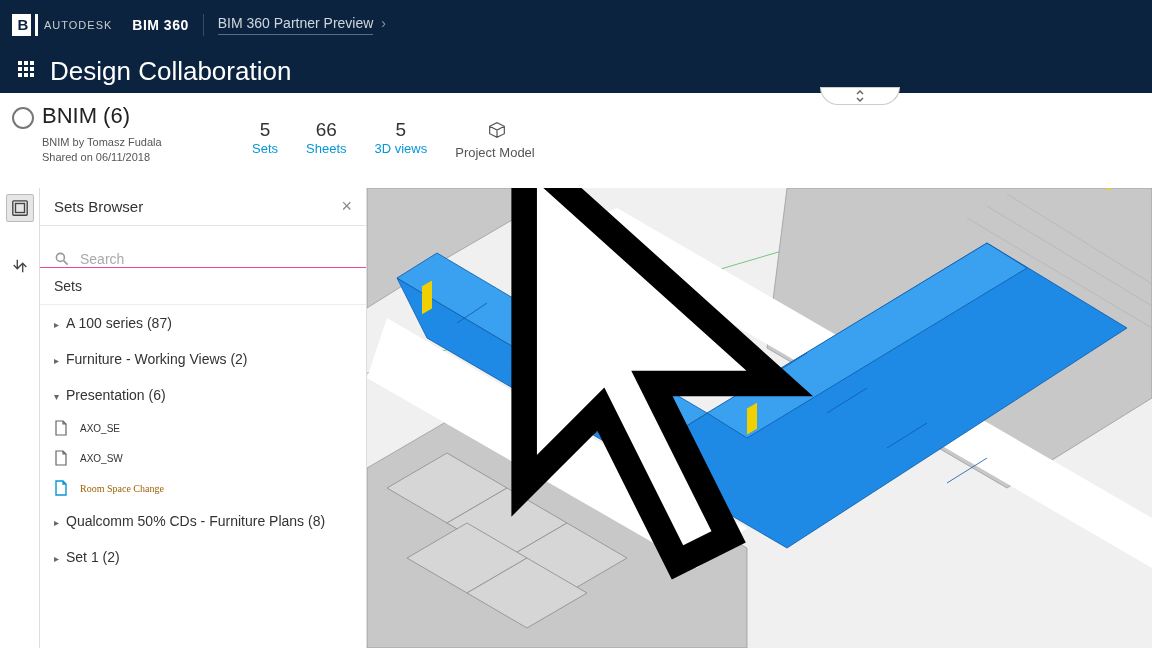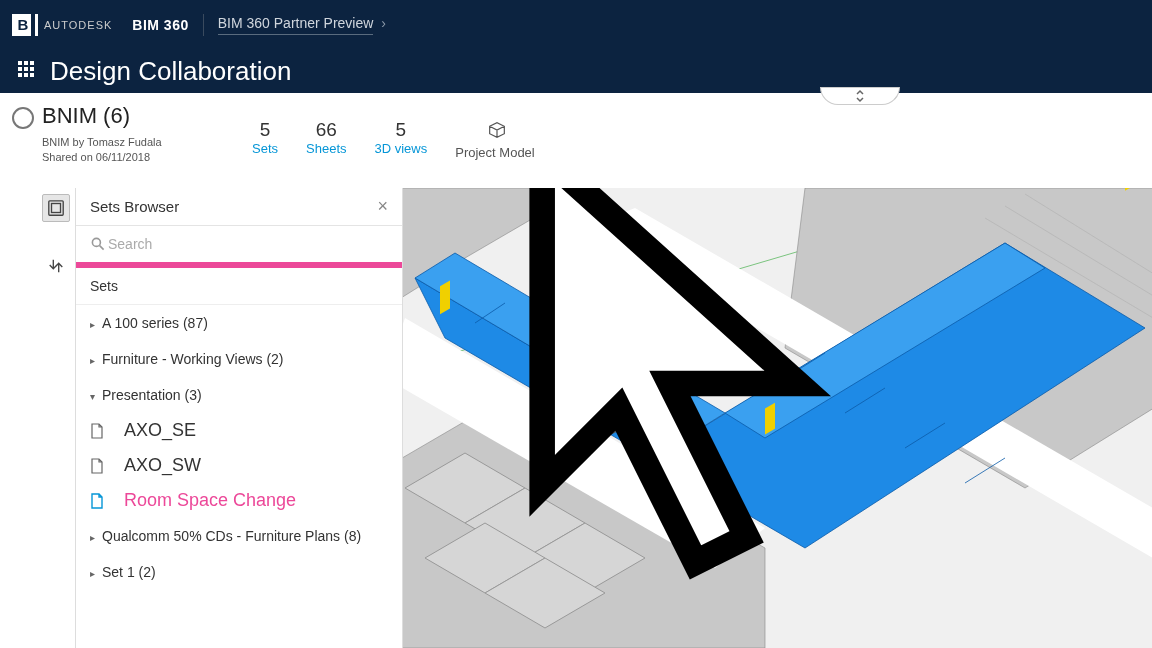--- a/index.html
+++ b/index.html
@@ -30,39 +30,39 @@
   .stats { display: flex; gap: 28px; align-items: flex-start; margin-left: 10px; margin-top: 16px; }
   .stat { text-align: center; }
   .statn { font-size: 19px; color: #333; }
   .statl { font-size: 13px; color: #0696d7; cursor: pointer; }
   .statl.nolink { color: #555; cursor: default; }
   .cube { width: 18px; height: 18px; display: inline-block; position: relative; margin-bottom: 2px; }
   .cube svg { width: 22px; height: 22px; stroke: #555; fill: none; stroke-width: 1.3; }
   
   .divhandle { position: absolute; left: 820px; top: -6px; width: 80px; height: 18px; background: #fff; border: 1px solid #ccc; border-radius: 0 0 40px 40px; display: flex; align-items: center; justify-content: center; font-size: 12px; color: #555; }
   
-  .split { flex: 1; display: flex; height: 460px; margin-left: 36px; }
+  .split { flex: 1; display: flex; height: 460px; }
   
   .rail { width: 40px; border-right: 1px solid #ddd; display: flex; flex-direction: column; align-items: center; padding-top: 6px; gap: 30px; background: #fff; }
   .railbtn { width: 28px; height: 28px; display: flex; align-items: center; justify-content: center; cursor: pointer; color: #555; }
   .railbtn.active { background: #e6e6e6; border: 1px solid #bbb; border-radius: 2px; }
   .railbtn svg { width: 18px; height: 18px; stroke: #444; fill: none; stroke-width: 1.5; }
   
   .panel { width: 327px; border-right: 1px solid #ddd; display: flex; flex-direction: column; background: #fff; }
   .panelhead { height: 38px; display: flex; align-items: center; justify-content: space-between; padding: 0 14px; border-bottom: 1px solid #e4e4e4; font-size: 15px; color: #333; }
   .closex { font-size: 18px; color: #888; cursor: pointer; }
-  .searchrow { height: 42px; display: flex; align-items: center; padding: 0 14px; border-bottom: 6px solid #ec4899; color: #999; gap: 2px; }
+  .searchrow { height: 42px; display: flex; align-items: flex-end; padding: 0 14px; border-bottom: 1px solid #ec4899; color: #999; gap: 10px; }
   .searchrow svg { width: 16px; height: 16px; stroke: #999; fill: none; stroke-width: 2; }
   .searchrow input { border: none; outline: none; font-size: 14px; color: #333; flex: 1; }
   .searchrow input::placeholder { color: #aaa; }
   .setshdr { padding: 10px 14px; font-size: 14px; color: #333; border-bottom: 1px solid #eee; }
   .treerow { padding: 10px 14px 10px 14px; font-size: 14px; color: #333; cursor: pointer; }
   .treerow .arrow { display: inline-block; width: 10px; color: #666; font-size: 10px; margin-right: 2px; }
-  .leaf { padding: 7px 14px 7px 14px; font-size: 18px; display: flex; align-items: center; gap: 20px; cursor: pointer; color: #333; }
-  .leaf.active { color: #ec4899; font-weight: 500; }
+  .leaf { padding: 7px 14px 7px 14px; font-size: 10px; display: flex; align-items: center; gap: 12px; cursor: pointer; color: #333; }
+  .leaf.active { color: #a16207; font-weight: 500; font-family: Liberation Serif, serif; }
   .sheeticon { width: 14px; height: 16px; display: inline-block; }
   .sheeticon svg { width: 14px; height: 16px; }
   
   .viewer { flex: 1; position: relative; overflow: hidden; background: #e8e8e8; }
   .viewer svg { width: 100%; height: 100%; }
   .cursor { position: absolute; right: 82px; bottom: 60px; width: 14px; height: 18px; }
 </style>
 </head>
 <body>
 
@@ -155,21 +155,21 @@
             <path d="M12 12 L17 17"></path>
           </svg>
         <input type="text" placeholder="Search" style="">
       </div>
       <div class="setshdr">Sets</div>
 
       <div class="treerow"><span class="arrow">▸</span><span>A 100 series (87)</span></div>
 
       <div class="treerow"><span class="arrow">▸</span><span>Furniture - Working Views (2)</span></div>
 
-      <div class="treerow"><span class="arrow">▾</span><span>Presentation (3)</span></div>
+      <div class="treerow"><span class="arrow">▾</span><span>Presentation (6)</span></div>
 
       <div class="leaf">
         <span class="sheeticon"><svg viewBox="0 0 14 16">
               <path d="M2 1 H9 L12 4 V15 H2 Z M9 1 V4 H12" fill="none" stroke="#666" stroke-width="1.2"></path>
             </svg></span>
         <span>AXO_SE</span>
       </div>
       <div class="leaf">
         <span class="sheeticon"><svg viewBox="0 0 14 16">
               <path d="M2 1 H9 L12 4 V15 H2 Z M9 1 V4 H12" fill="none" stroke="#666" stroke-width="1.2"></path>

